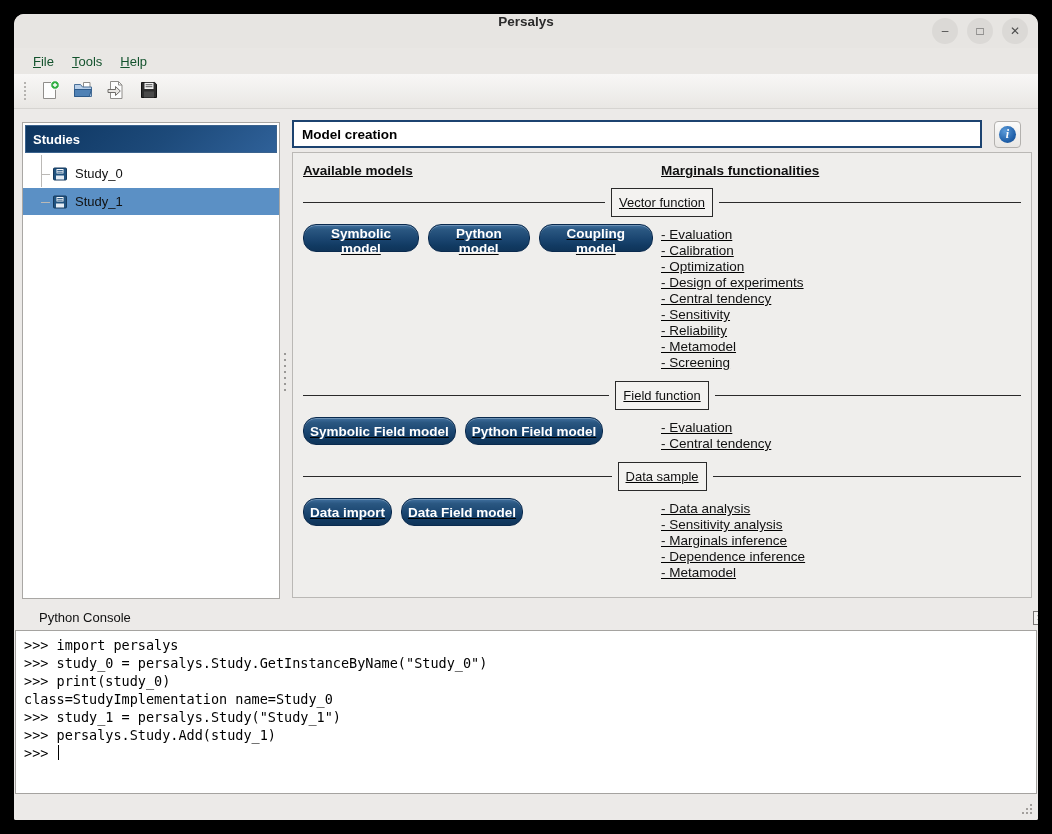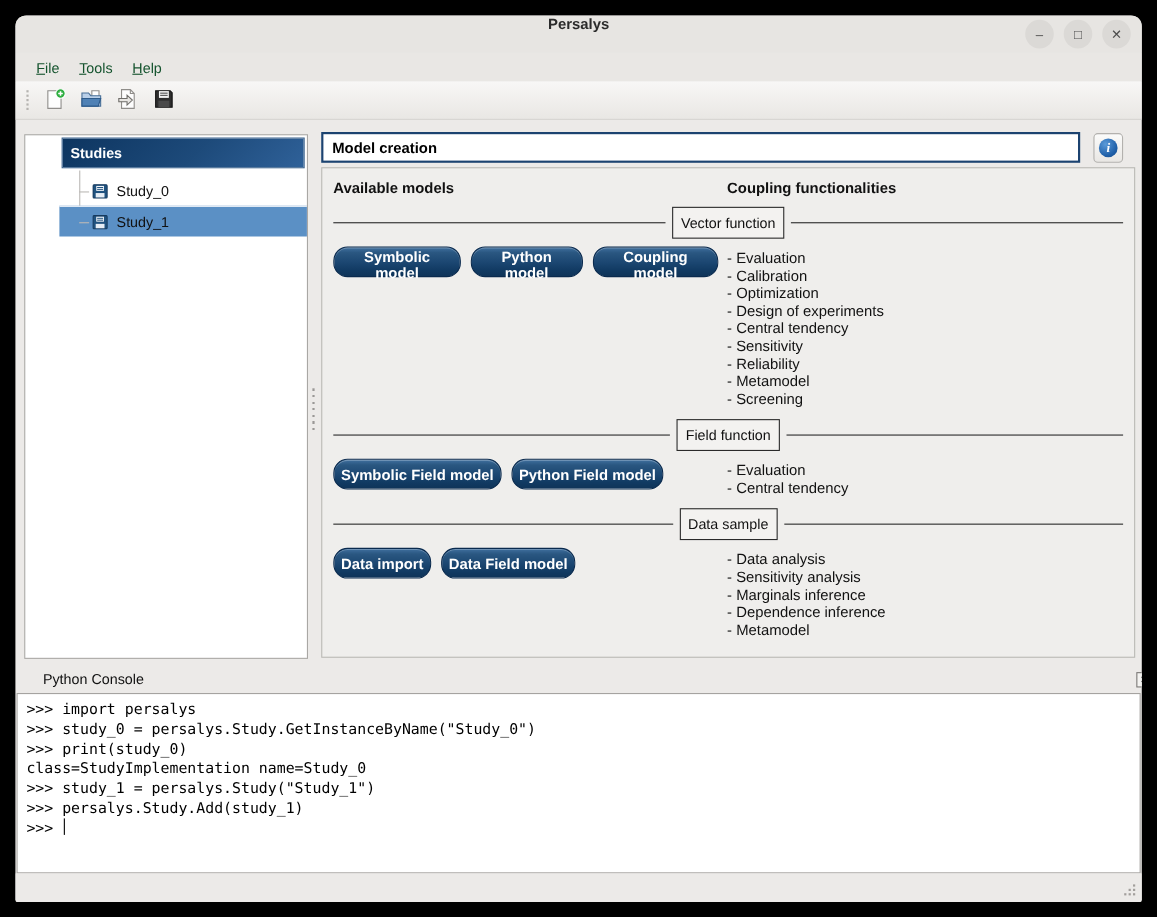--- a/index.html
+++ b/index.html
@@ -24,21 +24,21 @@
 
   
   .toolbar{height:34px;background:linear-gradient(#f8f7f6,#e9e7e4);border-bottom:1px solid #d6d4d1;
            display:flex;align-items:center;padding-left:8px;}
   .tb-handle{height:18px;border-left:2px dotted #b5b3b0;margin:0 10px 0 2px;}
   .tb-btn{width:28px;height:28px;display:flex;align-items:center;justify-content:center;
           margin-right:5px;background:transparent;border:none;padding:0;}
 
   
   .sidebar{position:absolute;left:8px;top:108px;width:258px;height:477px;background:#fff;
-           border:1px solid #a9a7a4;box-sizing:border-box;padding-left:31px;}
+           border:1px solid #a9a7a4;box-sizing:border-box;}
   .sidebar-header{height:28px;margin:2px;background:linear-gradient(135deg,#0d3560 0%,#1d4a7a 55%,#2f6199 100%);
            border:1px solid #3a628d;display:flex;align-items:center;padding-left:7px;color:#fff;
            font-weight:bold;font-size:13px;box-sizing:border-box;}
   .tree{position:relative;padding-top:5px;}
   .tree-vline{position:absolute;left:18px;top:0;height:47px;border-left:1px solid #bbb9b6;}
   .tree-row{height:27px;display:flex;align-items:center;padding-left:30px;position:relative;
             font-size:13px;color:#111;}
   .tree-row::before{content:"";position:absolute;left:18px;top:50%;width:9px;border-top:1px solid #bbb9b6;}
   .tree-row.selected{background:#5b90c5;border-top:1px solid #fff;}
   .tree-row .ticon{margin-right:8px;display:flex;}
@@ -54,21 +54,21 @@
   .info-btn{position:absolute;left:980px;top:107px;width:27px;height:27px;border:1px solid #b3b1ae;
             border-radius:4px;background:linear-gradient(#fbfbfa,#e9e7e4);display:flex;
             align-items:center;justify-content:center;padding:0;}
   .info-circle{width:17px;height:17px;border-radius:50%;
             background:radial-gradient(circle at 35% 30%,#5b9bd9,#1f5fa8 65%,#174a86);
             color:#fff;font:italic bold 12px "Liberation Serif",serif;display:flex;
             align-items:center;justify-content:center;}
 
   
   .main-box{position:absolute;left:278px;top:138px;width:740px;height:446px;background:#efeeec;
-            border:1px solid #bab8b5;box-sizing:border-box;padding:10px 10px 0 10px;overflow:hidden;}
+            border:1px solid #bab8b5;box-sizing:border-box;padding:10px 10px 0 10px;overflow:hidden;text-decoration:underline;}
   .col-headers{display:flex;font-weight:bold;font-size:13.5px;color:#111;}
   .col-models{width:350px;}
   .col-funcs{margin-left:8px;}
   .legend{display:flex;align-items:center;margin:10px 0 7px 0;}
   .legend::before,.legend::after{content:"";flex:1;border-top:1px solid #2a2a2a;}
   .legend-label{border:1px solid #2a2a2a;background:#f3f2f0;padding:6px 7px;font-size:13px;
             margin:0 6px;color:#111;}
   .section-body{display:flex;align-items:flex-start;}
   .btn-col{width:350px;display:flex;gap:9px;}
   .model-btn{height:28px;border:1px solid #0a2a4e;border-radius:13px;color:#fff;font-weight:bold;
@@ -183,21 +183,21 @@
   <div class="splitter-handle"></div>
 
   <input class="model-field" readonly="" value="Model creation" style="">
   <button class="info-btn">
     <span class="info-circle">i</span>
   </button>
 
   <div class="main-box">
     <div class="col-headers">
       <div class="col-models">Available models</div>
-      <div class="col-funcs">Coupling functionalities</div>
+      <div class="col-funcs">Marginals functionalities</div>
     </div>
 
     <div class="legend">
       <span class="legend-label">Vector function</span>
     </div>
     <div class="section-body">
       <div class="btn-col">
         <button class="model-btn">Symbolic model</button>
         <button class="model-btn">Python model</button>
         <button class="model-btn">Coupling model</button>

